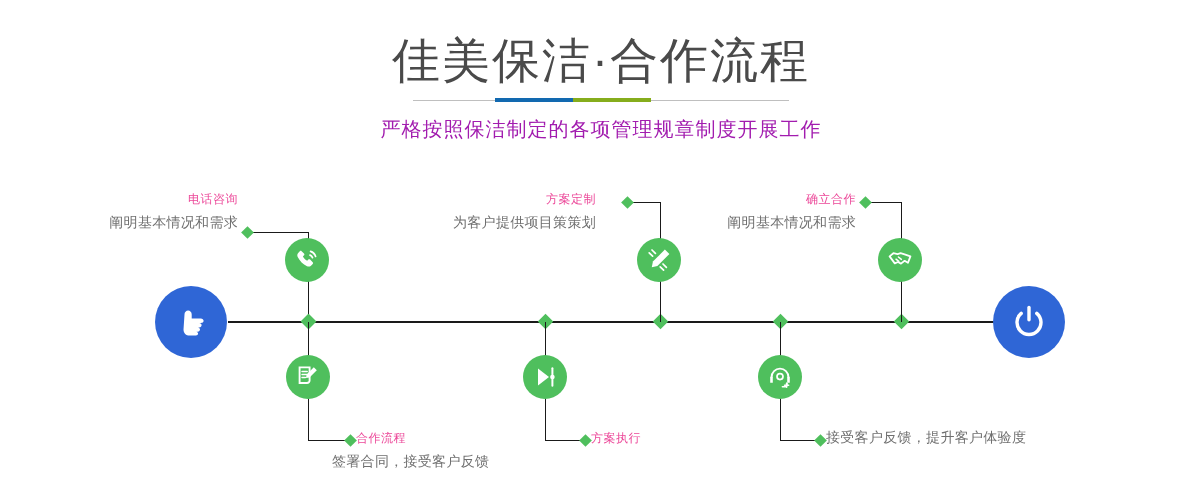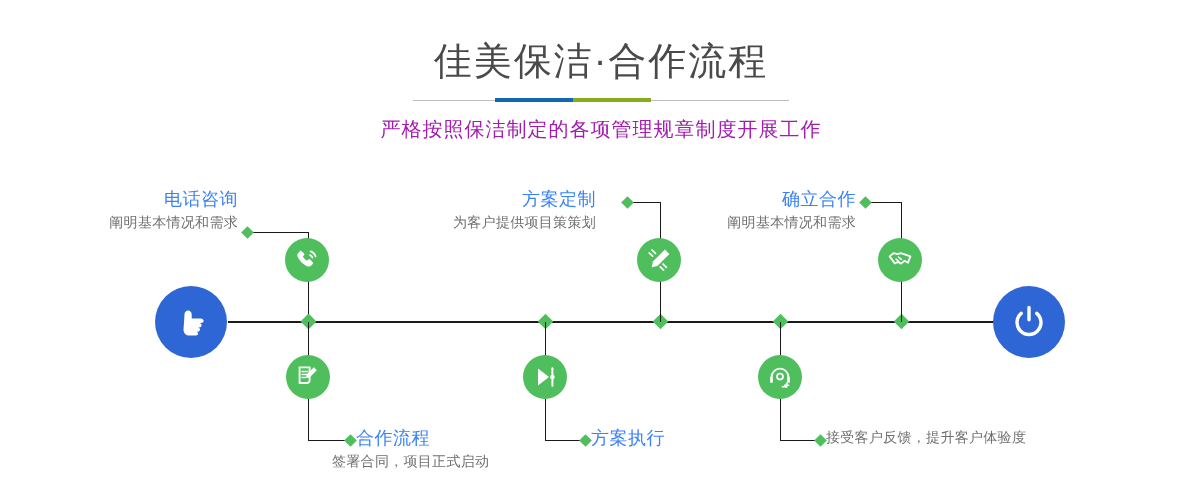--- a/index.html
+++ b/index.html
@@ -24,21 +24,21 @@
   .header {
     position: absolute;
     left: 0;
     top: 0;
     width: 1202px;
     text-align: center;
   }
   .page-title {
     margin: 0;
     padding-top: 38px;
-    font-size: 38px;
+    font-size: 48px;
     line-height: 46px;
     font-weight: normal;
     letter-spacing: 2px;
     color: #4a4a4a;
   }
   .divider-wrap {
     position: relative;
     width: 376px;
     height: 10px;
     margin: 12px auto 0 auto;
@@ -145,23 +145,23 @@
   }
 
   
   .label-block {
     position: absolute;
     white-space: nowrap;
   }
   .label-block.top { text-align: right; }
   .label-block.bottom { text-align: left; }
   .label-title {
-    font-size: 18px;
+    font-size: 12px;
     line-height: 24px;
-    color: #3b82f6;
+    color: #ec4899;
     letter-spacing: 0.5px;
     font-family: Liberation Serif, serif;
   }
   .label-desc {
     font-size: 14px;
     line-height: 22px;
     color: #6f6f6f;
     letter-spacing: 0.3px;
   }
   svg { display: block; }
@@ -229,21 +229,21 @@
       <span>
         <svg width="26" height="26" viewBox="0 0 26 26">
           <path fill="none" stroke="#ffffff" stroke-width="1.9" d="M4.6 3.4h10.0v13.0a2.6 2.6 0 0 1-2.6 2.6H4.6z"></path>
           <path d="M7.0 7.6h5.2M7.0 10.6h5.2M7.0 13.6h3.4" fill="none" stroke="#ffffff" stroke-width="1.5" stroke-linecap="round"></path>
           <path fill="#ffffff" d="M18.8 3.2l3.0 3.0-7.2 7.2-3.6 0.6 0.6-3.6z"></path>
         </svg>
       </span>
     </div>
     <div class="label-block bottom" style="left:356px; top:426px;">
       <div class="label-title">合作流程</div>
-      <div class="label-desc" style="margin-left:-24px;">签署合同，项目正式启动</div>
+      <div class="label-desc" style="margin-left:-24px;">签署合同，接受客户反馈</div>
     </div>
 
     <div class="axis-diamond" style="left:655px; top:316px;"></div>
     <div class="conn-v" style="left:660px; top:202px; height:120px;"></div>
     <div class="conn-h" style="left:628px; top:202px; width:32px;"></div>
     <div class="diamond" style="left:623px; top:198px;"></div>
     <div class="node-circle" style="left:637px; top:238px;">
       <span>
         <svg width="26" height="26" viewBox="0 0 26 26">
           <path fill="#ffffff" d="M18.9 2.6l4.5 4.5-12.0 12.0-5.6 1.1 1.1-5.6z"></path>

